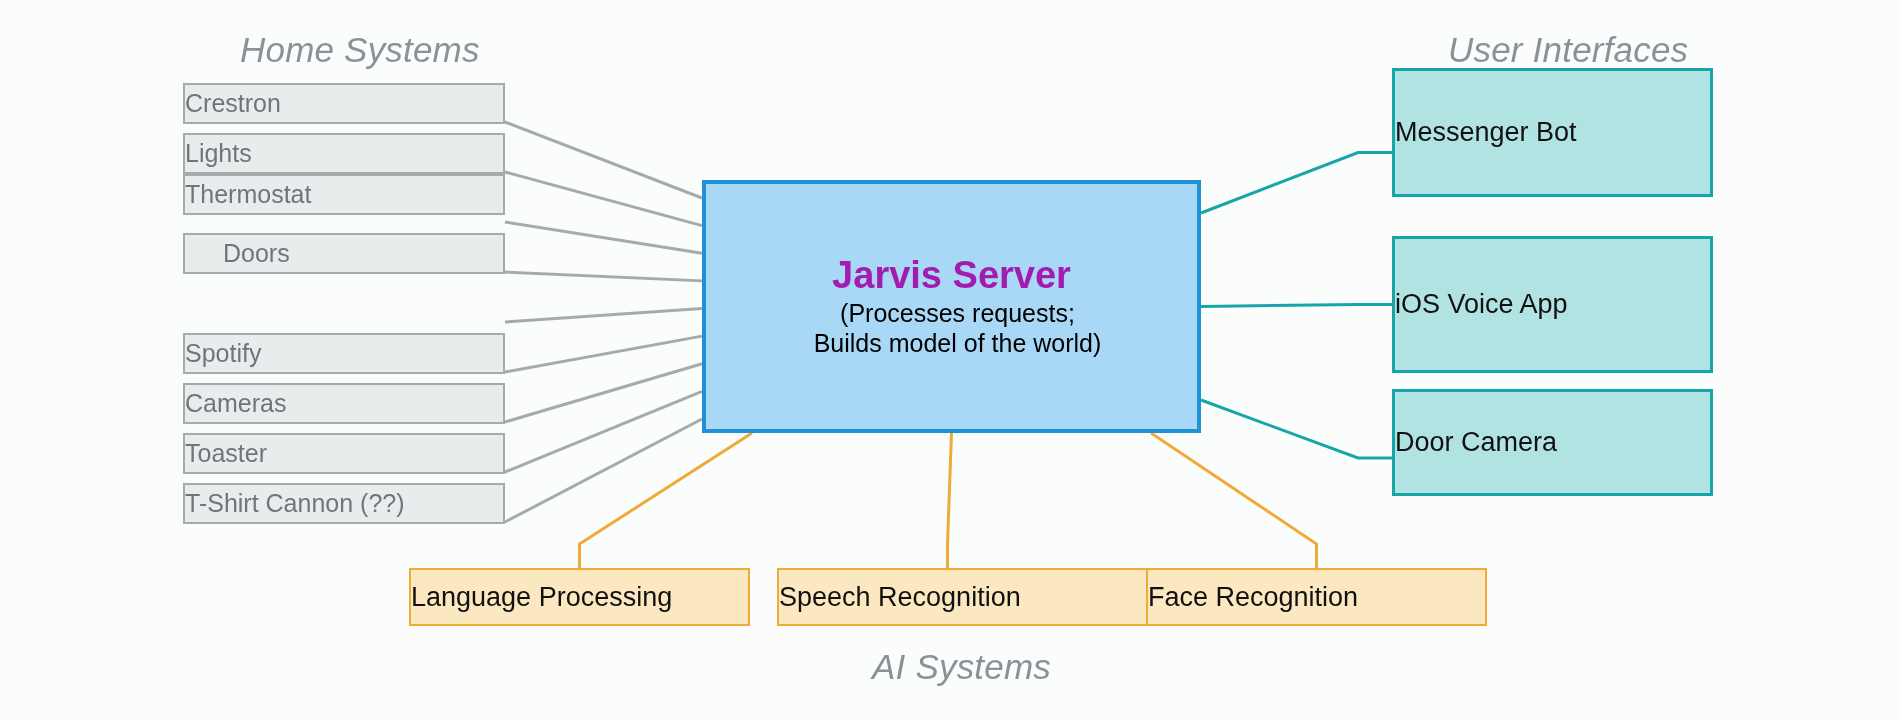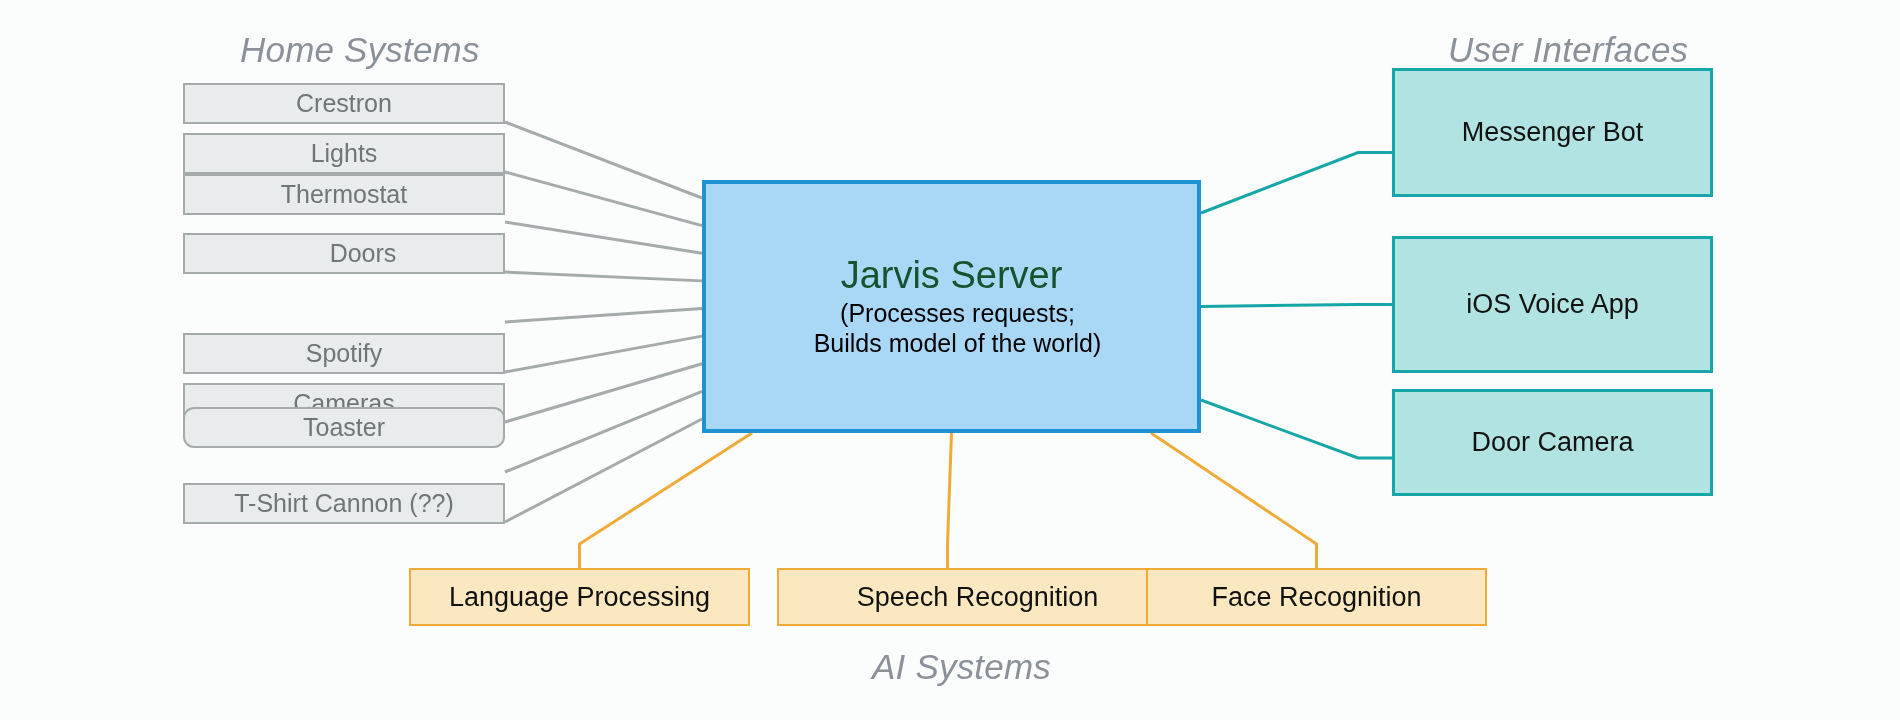--- a/index.html
+++ b/index.html
@@ -28,21 +28,20 @@
     font-size: 35px;
     color: #8a9199;
     letter-spacing: 0.2px;
     white-space: nowrap;
   }
   .node {
     position: absolute;
     box-sizing: border-box;
     display: flex;
     align-items: center;
-    justify-content: center;
     text-align: center;
   }
   
   .home-node {
     background: #e9ecec;
     border: 2px solid #a5abab;
     color: #6f7579;
     font-size: 25px;
     left: 183px;
     width: 322px;
@@ -72,22 +71,22 @@
     top: 180px;
     width: 499px;
     height: 253px;
     background: #a9d8f7;
     border: 4px solid #2092d4;
     flex-direction: column;
     justify-content: center;
   }
   #server-title {
     font-size: 38px;
-    font-weight: normal;
-    color: #14532d;
+    font-weight: bold;
+    color: #a21caf;
     line-height: 1.15;
   }
   #server-subtitle {
     font-size: 25px;
     color: #000000;
     line-height: 1.22;
     white-space: pre-line;
     margin-left: 12px;
   }
 </style>
@@ -137,21 +136,21 @@
   </div>
   <div class="node home-node" style="top:233px;padding-left:38px;">
     <span>Doors</span>
   </div>
   <div class="node home-node" style="top:333px;">
     <span>Spotify</span>
   </div>
   <div class="node home-node" style="top:383px;">
     <span>Cameras</span>
   </div>
-  <div class="node home-node" style="top:407px;border-radius:11px;">
+  <div class="node home-node" style="top:433px;">
     <span>Toaster</span>
   </div>
   <div class="node home-node" style="top:483px;">
     <span>T-Shirt Cannon (??)</span>
   </div>
 
   <div class="node" id="server-node">
     <div id="server-title">Jarvis Server</div>
     <div id="server-subtitle">(Processes requests;
 Builds model of the world)</div>

